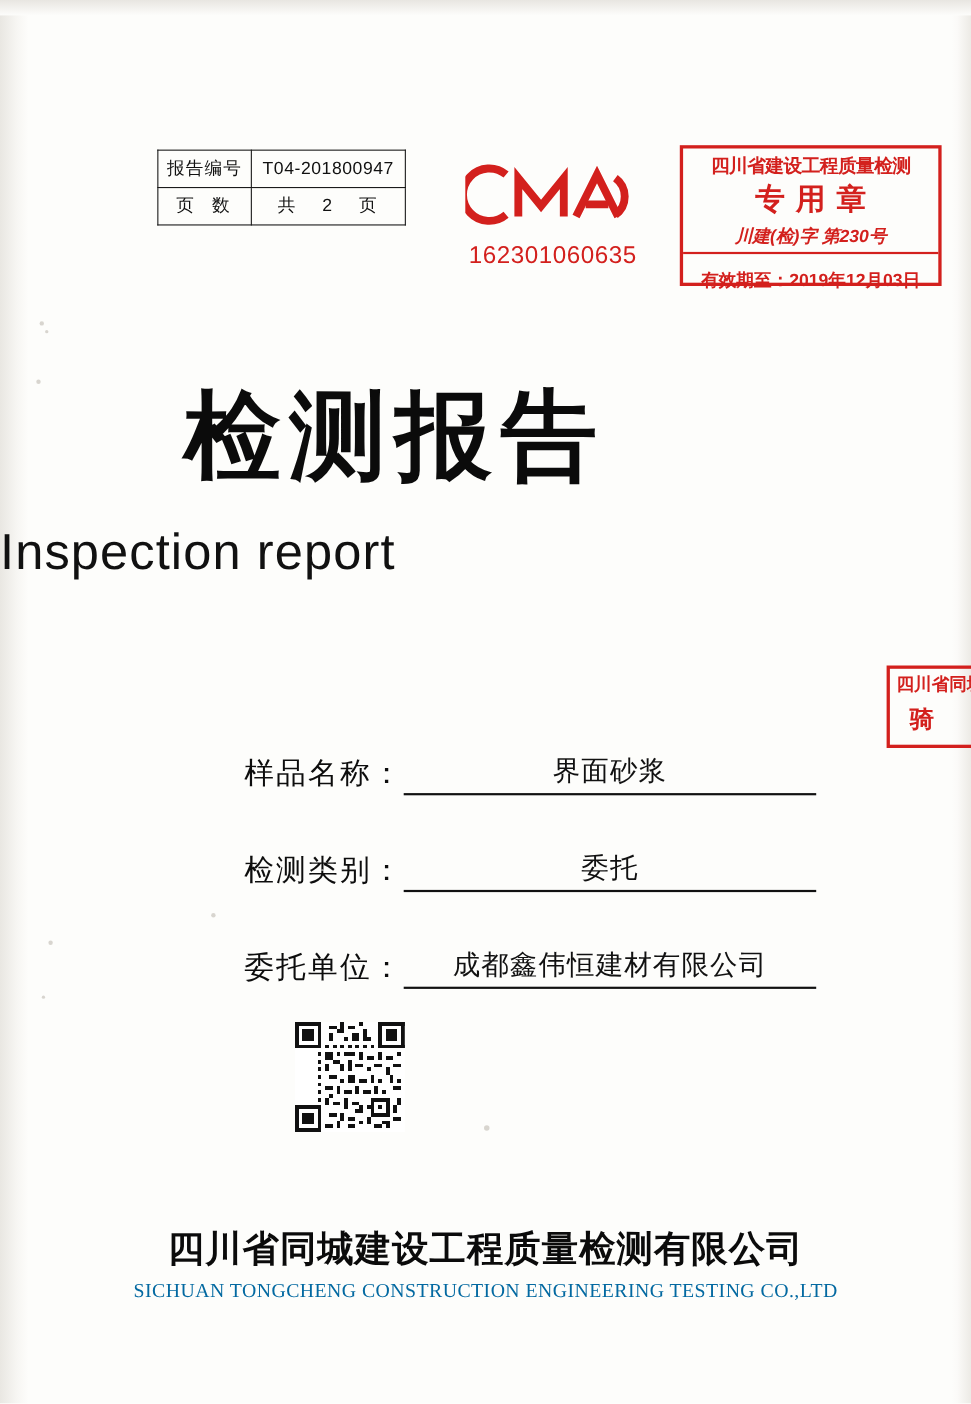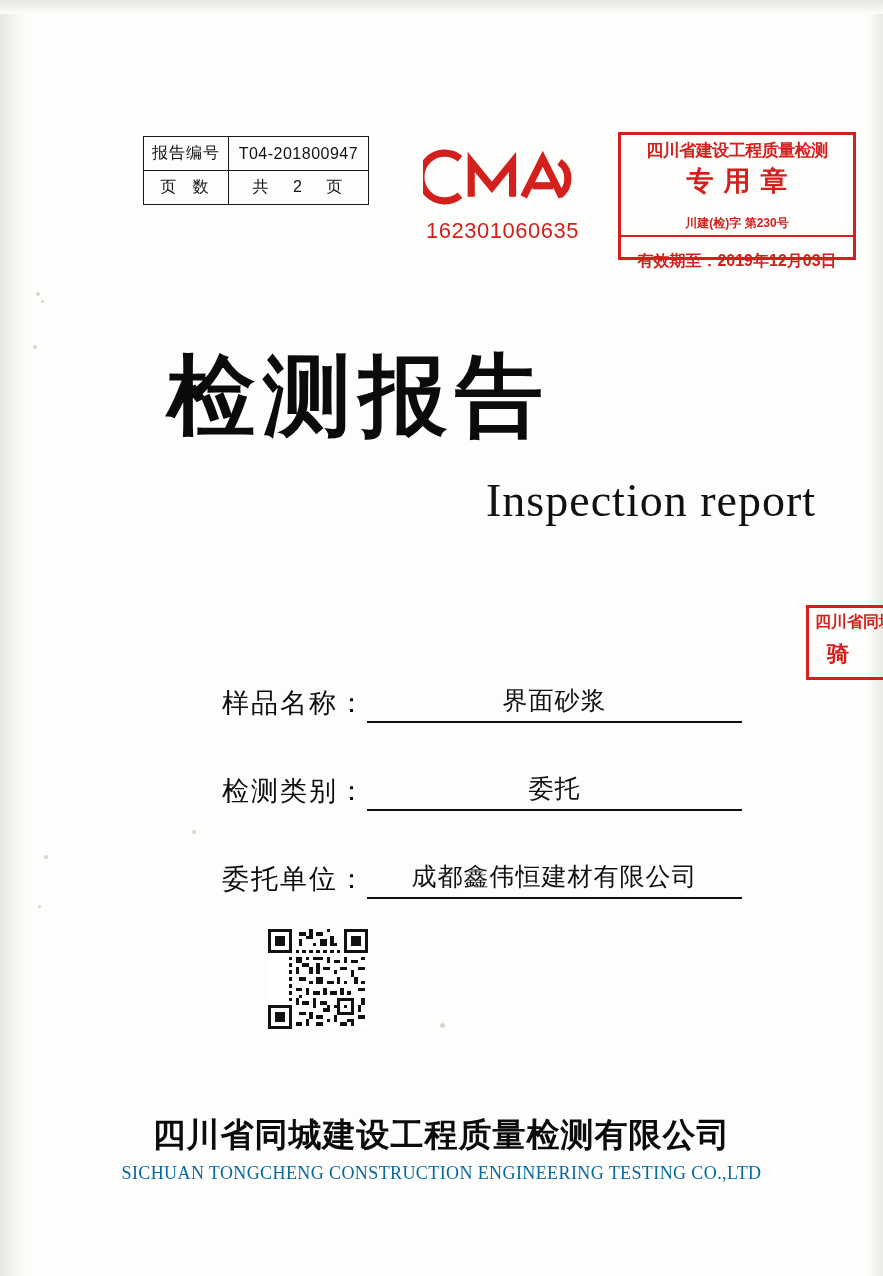--- a/index.html
+++ b/index.html
@@ -125,24 +125,25 @@
     white-space: nowrap;
   }
   .stamp .line2 {
     font-size: 27px;
     font-weight: bold;
     letter-spacing: 10px;
     margin-top: 1px;
     padding-left: 10px;
   }
   .stamp .line3 {
-    font-size: 12px;
-    font-weight: bold;
-    margin-top: 16px;
-    white-space: nowrap;
+    font-size: 16px;
+    font-weight: bold;
+    margin-top: 6px;
+    white-space: nowrap;
+    font-style: italic;
   }
   .stamp .line4 {
     font-size: 16px;
     font-weight: bold;
     margin-top: 3px;
     white-space: nowrap;
     border-top: 2px solid #d3201d;
     padding-top: 14px;
   }
 
@@ -184,24 +185,24 @@
     color: #0b0b0b;
     letter-spacing: 8px;
     font-family: "DejaVu Sans", sans-serif;
     line-height: 1;
   }
   .title-en {
     position: absolute;
     top: 474px;
     left: 0;
     width: 816px;
-    text-align: right;
+    text-align: left;
     font-size: 46px;
     color: #111;
-    font-family: Liberation Serif, serif;
+    font-family: Liberation Sans, sans-serif;
     letter-spacing: 1px;
   }
 
   
   .fields {
     position: absolute;
     left: 222px;
     top: 683px;
     width: 520px;
   }

